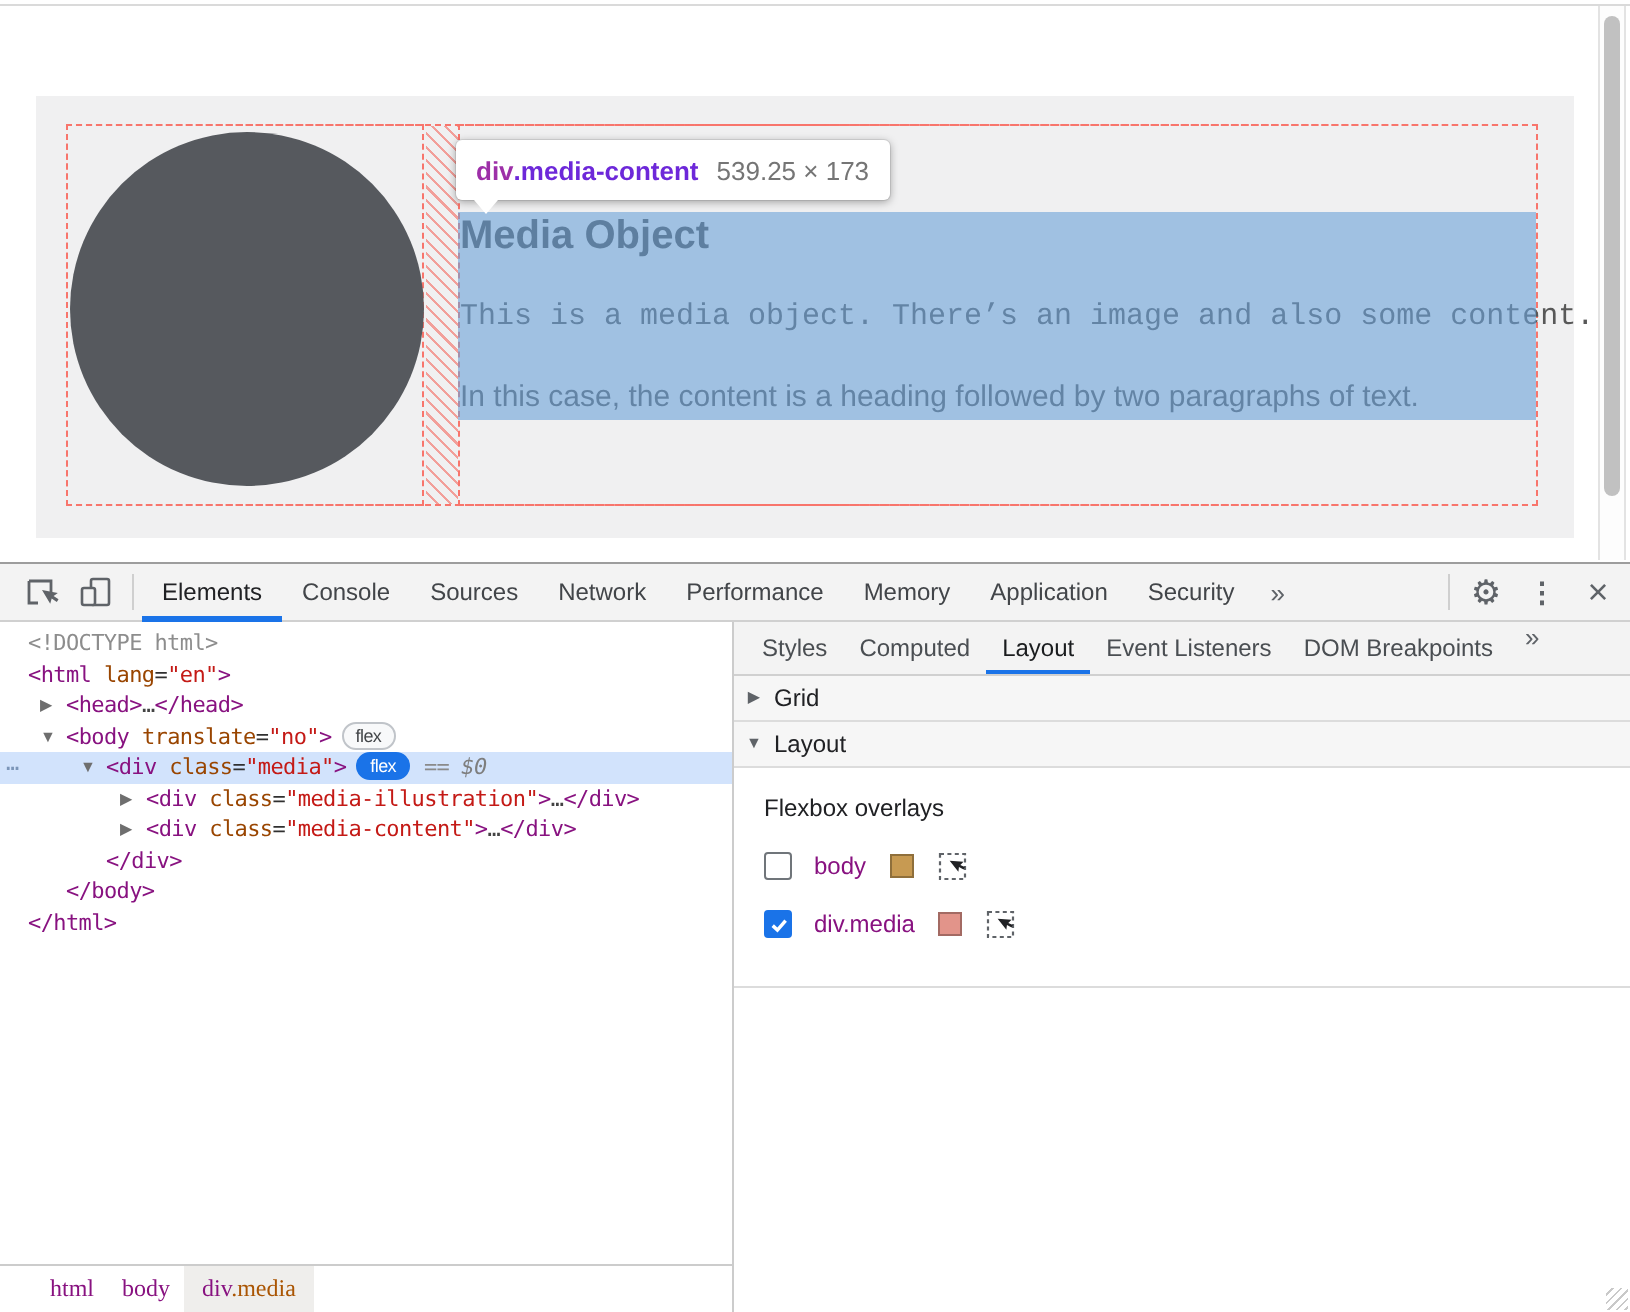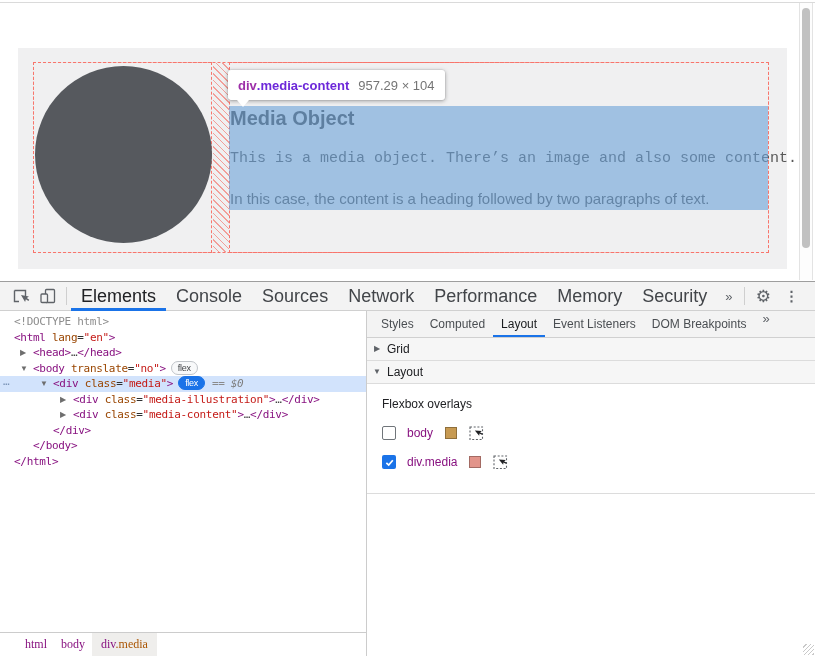--- a/index.html
+++ b/index.html
@@ -38,21 +38,21 @@
              border-left:1px solid #e3e3e3; border-right:1px solid #e3e3e3; }
   .vthumb { position:absolute; left:2px; top:5px; width:8px; height:240px; border-radius:4px; background:#c1c1c1; }
 
   
   .devtools { position:absolute; top:281px; left:0; width:815px; height:375px; background:#fff;
               border-top:1px solid #9d9d9d; }
   .toolbar { height:29px; background:#f3f3f3; border-bottom:1px solid #d0d0d0;
              display:flex; align-items:center; padding-left:6px; }
   .tbtn { width:28px; height:28px; display:flex; align-items:center; justify-content:center; flex:none; }
   .vsep { width:1px; height:18px; background:#cfcfcf; margin:0 4px; flex:none; }
-  .tab { padding:0 10px; height:29px; line-height:28px; font-size:18px; color:#424549; flex:none; }
+  .tab { padding:0 10px; height:29px; line-height:28px; font-size:12px; color:#424549; flex:none; }
   .tab.active { box-shadow:inset 0 -3px 0 #1a73e8; color:#202124; }
   .chev { font-size:13px; color:#5f6368; padding:0 8px; }
   .glyph { color:#5f6368; }
   .gear { font-size:17px; } .kebab { font-size:14px; font-weight:bold; letter-spacing:0; } .close { font-size:18px; }
   .right-icons { margin-left:auto; display:flex; align-items:center; padding-right:2px; }
 
   .dt-body { display:flex; height:345px; }
   .dom-panel { width:367px; border-right:1px solid #ccc; display:flex; flex-direction:column; background:#fff; }
   .tree { flex:1; padding-top:3px; font-family:"DejaVu Sans Mono", monospace; font-size:11px;
           overflow:hidden; letter-spacing:-0.3px; }
@@ -111,21 +111,21 @@
     <div class="hatch"></div>
 
     <div class="media-heading">Media Object</div>
     <div class="media-p p1">This is a media object. There’s an image and also some content.</div>
     <div class="media-p p2">In this case, the content is a heading followed by two paragraphs of text.</div>
     <div class="highlight"></div>
 
     <div class="tooltip">
       <span class="tt-tag">div</span>
         <span class="tt-class">.media-content</span>
-      <span class="tt-size">957.29 × 104</span>
+      <span class="tt-size">539.25 × 173</span>
       <span class="tt-arrow"></span>
     </div>
 
     <div class="vscroll">
       <div class="vthumb"></div>
     </div>
   </div>
 
   <div class="devtools">
 
@@ -145,20 +145,21 @@
           <rect x="3" y="8" width="6.5" height="8.5" rx="1" fill="#f3f3f3" stroke="#5f6368" stroke-width="1.3"></rect>
         </svg>
       </div>
       <div class="vsep"></div>
       <div class="tab active">Elements</div>
       <div class="tab">Console</div>
       <div class="tab">Sources</div>
       <div class="tab">Network</div>
       <div class="tab">Performance</div>
       <div class="tab">Memory</div>
+      <div class="tab">Application</div>
       <div class="tab">Security</div>
       <div class="chev">»</div>
       <div class="right-icons">
         <div class="vsep"></div>
         <div class="tbtn glyph gear">⚙</div>
         <div class="tbtn glyph kebab">⋮</div>
         <div class="tbtn glyph close">×</div>
       </div>
     </div>
 

